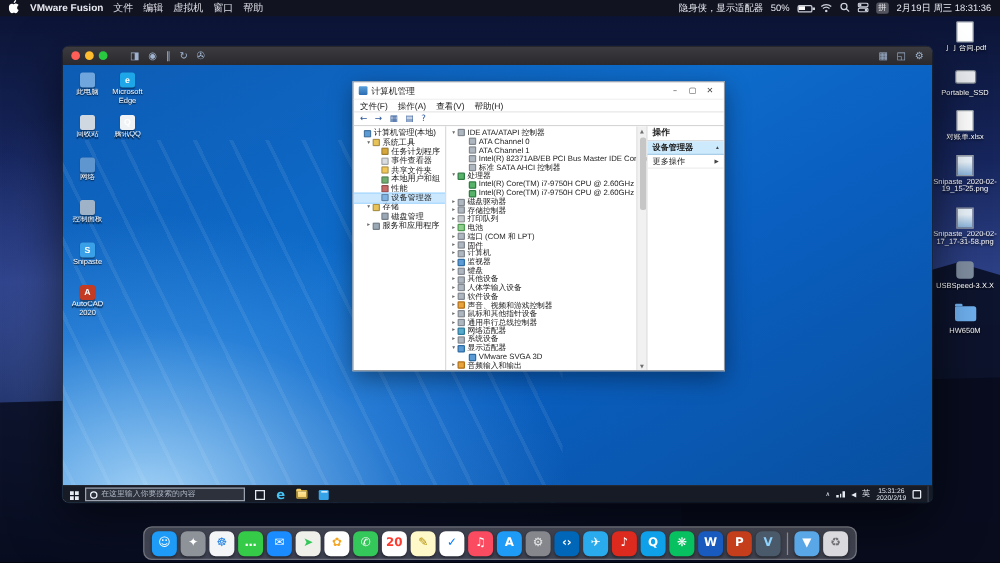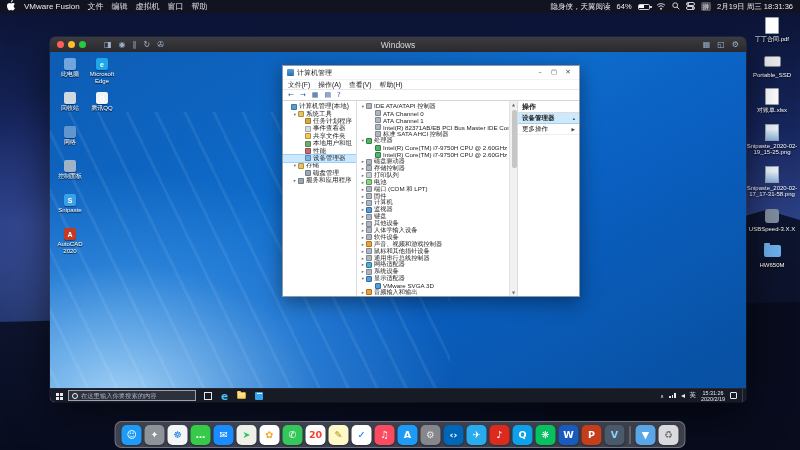--- a/index.html
+++ b/index.html
@@ -9,21 +9,21 @@
 
 
 #wallpaper{position:absolute;inset:0;background:
  radial-gradient(ellipse 540px 280px at 28% 60%, rgba(108,140,222,.55), rgba(52,72,152,.28) 45%, rgba(8,14,44,0) 72%),
  linear-gradient(180deg,#0b1332 0%,#16255c 28%,#2e4288 50%,#233569 68%,#0a1230 100%)}
 #island-svg{position:absolute;inset:0}
 
 
 #menubar{position:absolute;top:0;left:0;right:0;height:13px;display:flex;align-items:center;gap:8px;padding:0 7px;
  background:rgba(18,20,32,.92);color:#e9eaf0;font-size:8px;z-index:50}
-.mb-app{font-weight:normal}
+.mb-app{font-weight:bold}
 .mb-menu{opacity:.92}
 #mb-right{margin-left:auto;display:flex;align-items:center;gap:6px;font-size:7.5px}
 .battery{position:relative;width:12px;height:6px;border:1px solid #cdd1da;border-radius:1.5px;display:inline-block}
 .battery::after{content:"";position:absolute;right:-3px;top:1px;width:1.5px;height:2.5px;background:#cdd1da}
 .battery i{position:absolute;left:.5px;top:.5px;bottom:.5px;width:50%;background:#fff}
 .ime-badge{background:rgba(255,255,255,.28);border-radius:2px;padding:0 2px;font-size:6.5px;line-height:9px}
 
 
 #mac-icons{position:absolute;top:17px;right:1px;width:54px;display:flex;flex-direction:column;align-items:center;z-index:5}
 .mac-icon{display:flex;flex-direction:column;align-items:center;margin-bottom:10px;width:54px}
@@ -159,22 +159,22 @@
     </span>
     <span class="mb-app">VMware Fusion</span>
     <span id="menu-items" style="display:flex;gap:8px">
         <span class="mb-menu">文件</span>
         <span class="mb-menu">编辑</span>
         <span class="mb-menu">虚拟机</span>
         <span class="mb-menu">窗口</span>
         <span class="mb-menu">帮助</span>
       </span>
     <div id="mb-right">
-      <span>隐身侠，天翼阅读</span>
-      <span>64%</span>
+      <span>隐身侠，显示适配器</span>
+      <span>50%</span>
       <span class="battery">
           <i></i>
         </span>
       <span>
         <svg width="10" height="8" viewBox="0 0 10 8">
             <path d="M1 3.2a6 6 0 0 1 8 0" stroke="#cdd1da" stroke-width="1" fill="none"></path>
             <path d="M2.4 4.8a4 4 0 0 1 5.2 0" stroke="#cdd1da" stroke-width="1" fill="none"></path>
             <circle cx="5" cy="6.7" r="1" fill="#cdd1da"></circle>
           </svg>
       </span>
@@ -233,21 +233,20 @@
       <span class="tl tl-close"></span>
       <span class="tl tl-min"></span>
       <span class="tl tl-zoom"></span>
       <span id="vm-tools-left" class="glyph">
           <span class="glyph ">◨</span>
           <span class="glyph ">◉</span>
           <span class="glyph ">∥</span>
           <span class="glyph ">↻</span>
           <span class="glyph ">✇</span>
         </span>
-      <span id="vm-title">Windows</span>
       <span id="vm-tools-right" class="glyph">
           <span class="glyph ">▦</span>
           <span class="glyph ">◱</span>
           <span class="glyph ">⚙</span>
         </span>
     </div>
 
     <div id="win-desktop">
       <div id="win-wallpaper">
           <div class="beams"></div>

